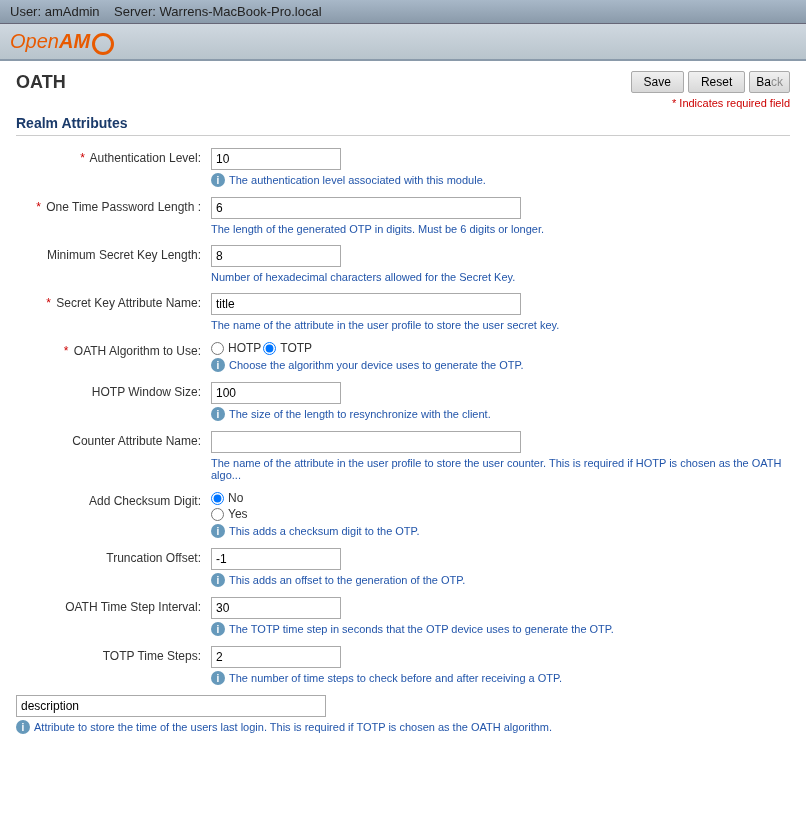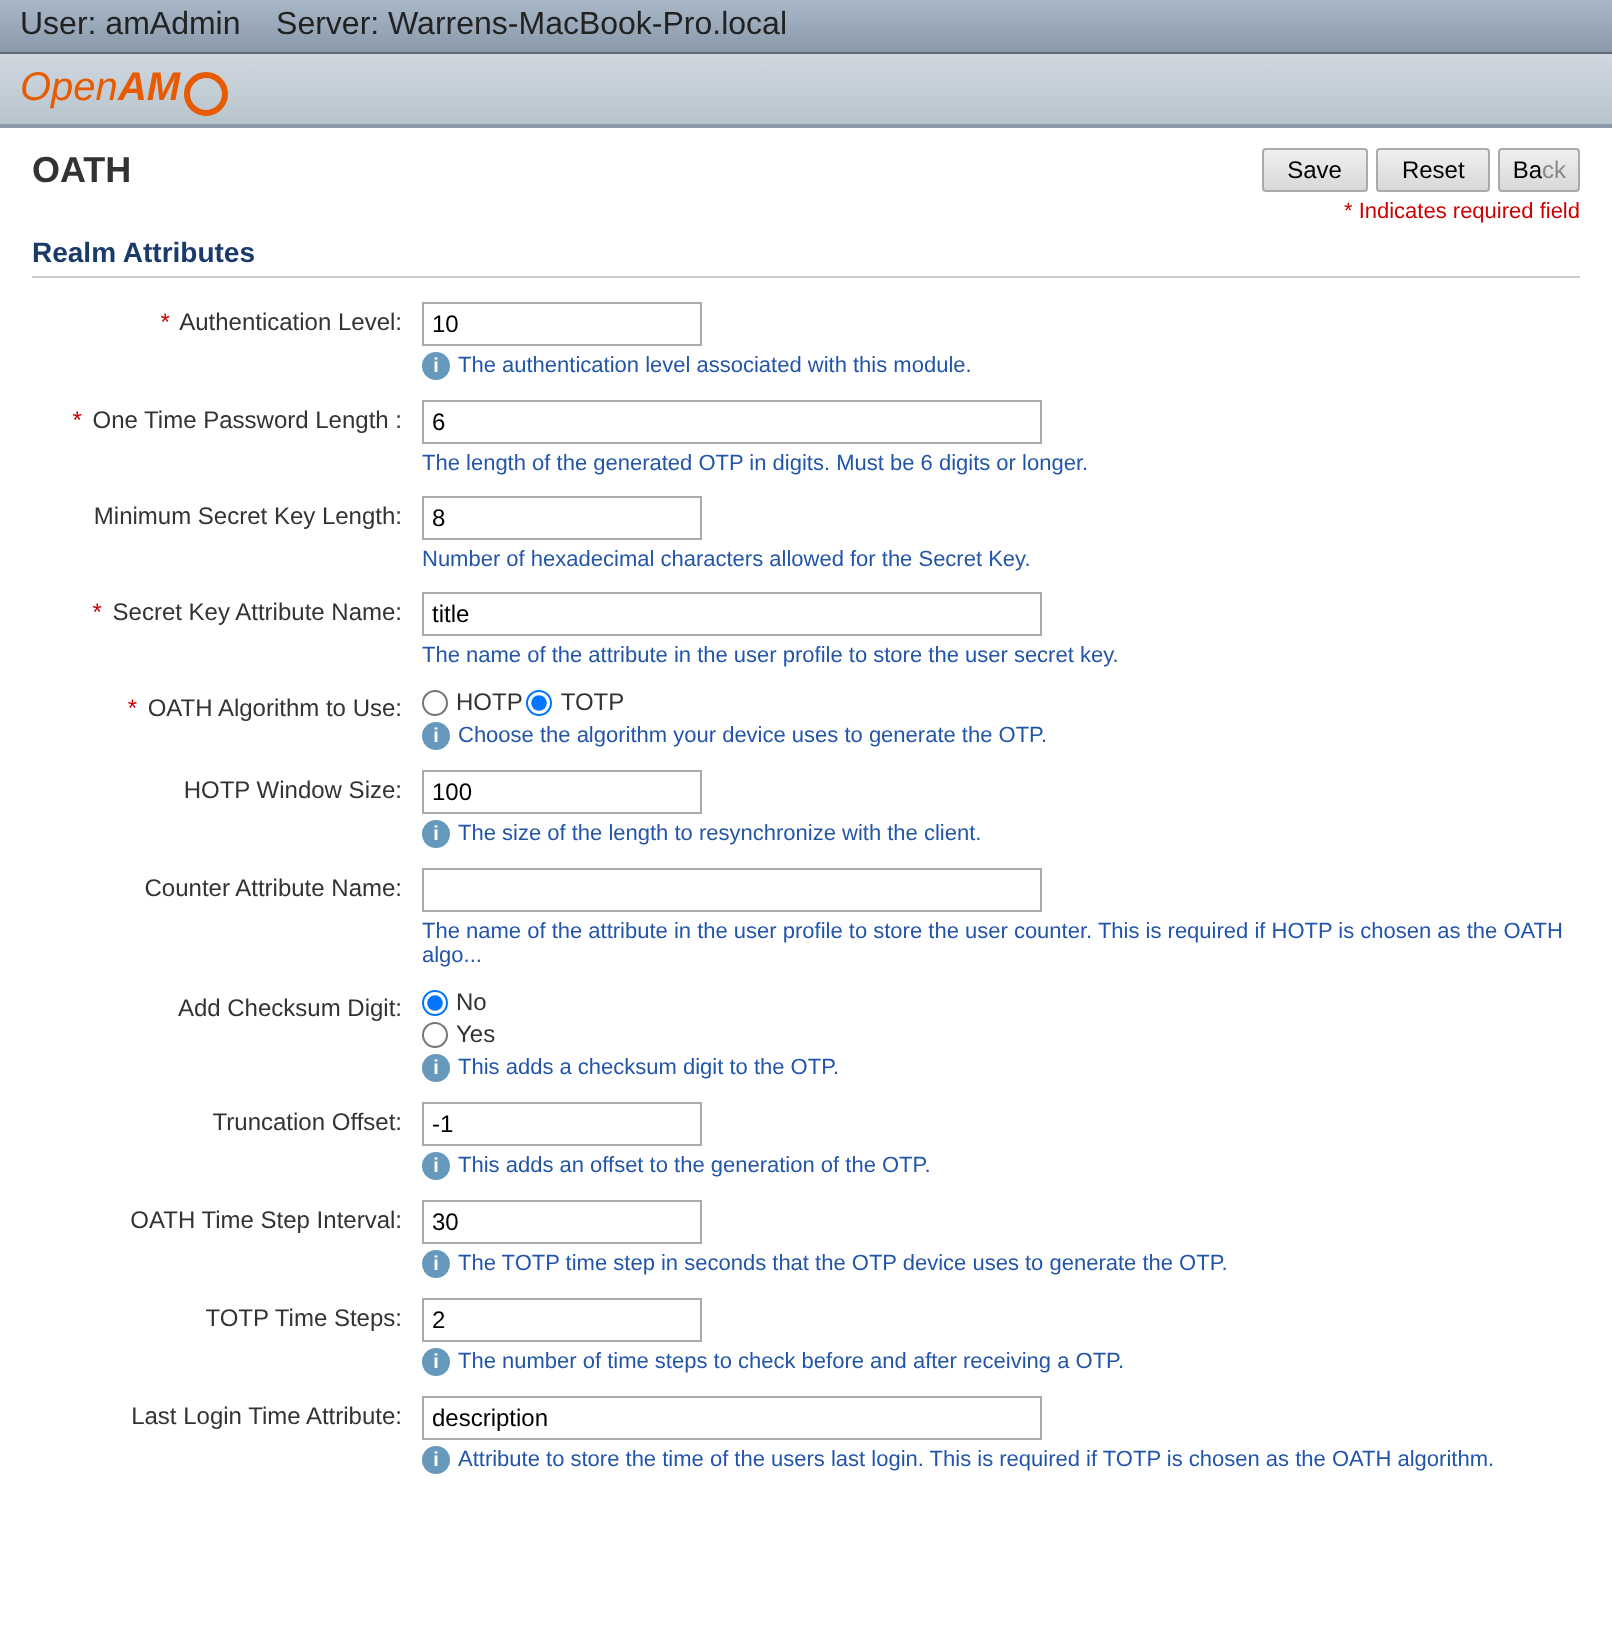--- a/index.html
+++ b/index.html
@@ -2,21 +2,21 @@
 <html><head>
   <meta charset="utf-8">
   <style>
     * { box-sizing: border-box; margin: 0; padding: 0; }
     body { font-family: Arial, sans-serif; font-size: 12px; background: #fff; color: #333; }
 
     
     #top-bar {
       background: linear-gradient(to bottom, #a8b8c8, #8a9aaa);
       padding: 4px 10px;
-      font-size: 16px;
+      font-size: 13px;
       color: #222;
       border-bottom: 1px solid #667;
     }
 
     
     #header {
       background: linear-gradient(to bottom, #d0d8e0, #b8c4cc);
       padding: 6px 10px 6px 10px;
       border-bottom: 2px solid #8a9aaa;
       display: flex;
@@ -108,21 +108,21 @@
     .form-field {
       flex: 1;
     }
     .form-field input[type="text"] {
       border: 1px solid #aaa;
       padding: 2px 4px;
       font-size: 12px;
       height: 22px;
     }
     .form-field input.wide { width: 310px; }
-    .form-field input.medium { width: 140px; }
+    .form-field input.medium { width: 130px; }
 
     .info-text {
       font-size: 11px;
       color: #2255aa;
       margin-top: 2px;
     }
     .info-row {
       display: flex;
       align-items: flex-start;
       gap: 4px;
@@ -351,23 +351,20 @@
     <div class="form-field">
       <input type="text" class="medium" value="2" style="">
       <div class="info-row">
         <span class="info-icon">i</span>
         <span class="info-text">The number of time steps to check before and after receiving a OTP.</span>
       </div>
     </div>
   </div>
 
   <div class="form-row">
-    <div class="form-label">
-      <span>Last Login Time Attribute:</span>
-    </div>
     <div class="form-field">
       <input type="text" class="wide" value="description" style="">
       <div class="info-row">
         <span class="info-icon">i</span>
         <span class="info-text">Attribute to store the time of the users last login. This is required if TOTP is chosen as the OATH algorithm.</span>
       </div>
     </div>
   </div>
 
 </div>

